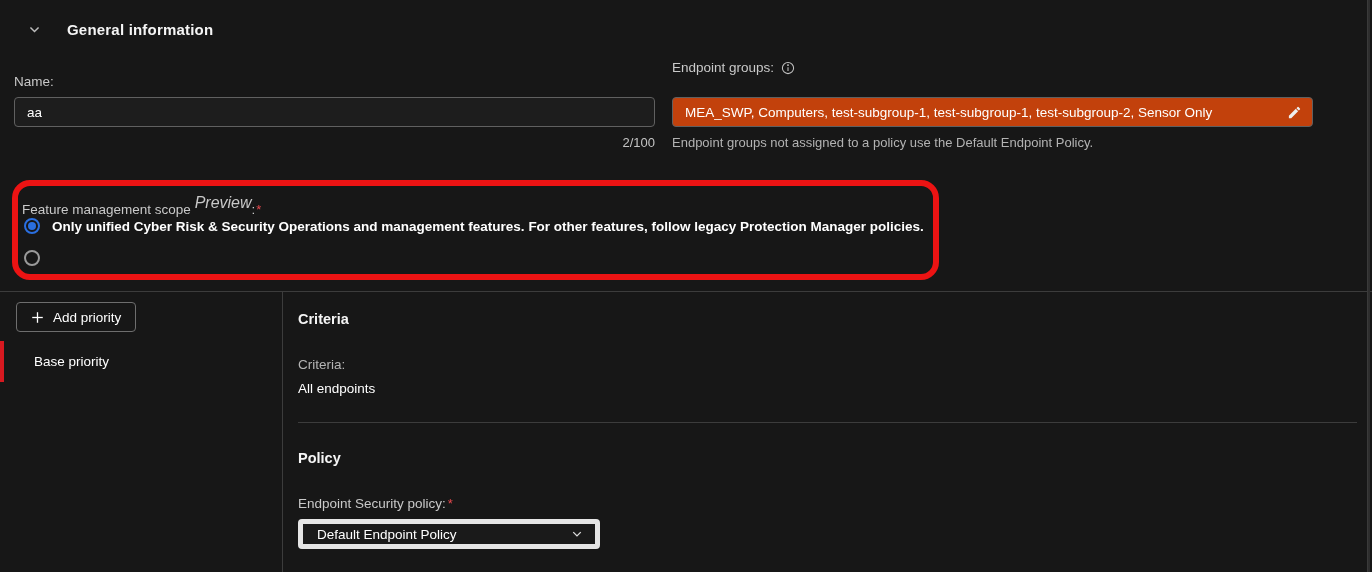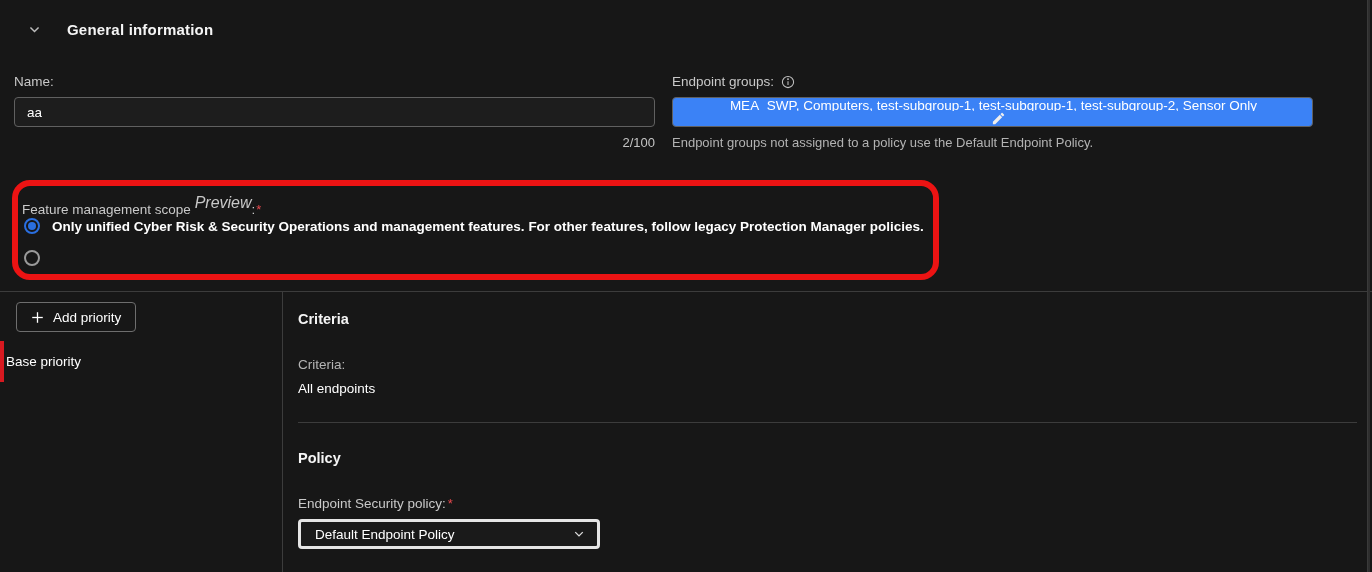--- a/index.html
+++ b/index.html
@@ -24,22 +24,22 @@
   .info-icon { width:14px; height:14px; color:#c2c2c2; display:inline-flex; }
 
   
   .text-input {
     width:641px; height:30px; background:#1d1d1d; border:1px solid #606060;
     border-radius:4px; color:#ffffff; font-size:13.5px; padding:0 12px;
     font-family:inherit; outline:none;
   }
   .counter { width:641px; text-align:right; font-size:13px; color:#c4c4c4; }
   .eg-field {
-    width:641px; height:30px; background:#3b82f6; border:1px solid #606060;
-    border-radius:4px; display:flex; align-items:center; padding:0 10px 0 12px;flex-direction:column;
+    width:641px; height:30px; background:#c2410c; border:1px solid #606060;
+    border-radius:4px; display:flex; align-items:center; padding:0 10px 0 12px;
   }
   .eg-text { flex:1; font-size:13.5px; color:#ffffff; white-space:nowrap; overflow:hidden; }
   .pencil-icon { width:15px; height:15px; color:#eeeeee; display:inline-flex; margin-left:10px; cursor:pointer; }
   .helper-text { font-size:13px; color:#b3b3b3; }
 
   
   .annotation-rect {
     left:12px; top:180px; width:927px; height:100px;
     border:6px solid #ec1313; border-radius:18px; pointer-events:none; z-index:5;
   }
@@ -63,32 +63,32 @@
   
   .add-btn {
     left:16px; top:302px; height:30px; padding:0 14px;
     background:transparent; border:1px solid #6e6e6e; border-radius:4px;
     color:#ffffff; font-size:13.5px; font-family:inherit;
     display:flex; align-items:center; gap:9px; cursor:pointer;
   }
   .plus-icon { width:13px; height:13px; color:#ffffff; display:inline-flex; }
   .priority-item {
     left:0; top:341px; width:282px; height:41px;
-    display:flex; align-items:center; padding-left:2px;
+    display:flex; align-items:center; padding-left:30px;
     border-left:4px solid #d71920; cursor:pointer;
   }
   .priority-item-label { font-size:13.5px; color:#ffffff; }
 
   
   .panel-heading { font-size:14.5px; font-weight:bold; color:#f5f5f5; }
   .kv-label { font-size:13.5px; color:#b5b5b5; }
   .kv-value { font-size:13.5px; color:#ffffff; }
   .dropdown {
     left:298px; top:519px; width:302px; height:30px;
-    border:3px solid #e5e5e5; border-radius:4px; background:#1a1a1a;
+    border:5px solid #e5e5e5; border-radius:4px; background:#1a1a1a;
     display:flex; align-items:center; justify-content:space-between;
     padding:0 12px 0 14px; cursor:pointer;
   }
   .dropdown-value { font-size:13.5px; color:#ffffff; }
   .dd-chev { width:12px; height:12px; color:#dcdcdc; display:inline-flex; }
 </style>
 </head>
 <body>
 
 <div class="abs section-header">
@@ -100,21 +100,21 @@
   <span class="section-title">General information</span>
 </div>
 
 <div class="abs field-label" style="left:14px; top:74px;flex-direction:column;">
   <span>Name:</span>
     <span class="req" style="margin-left:-5px;">*</span>
 </div>
 <input class="abs text-input" style="left: 14px; top: 97px;" value="aa">
 <div class="abs counter" style="left:14px; top:135px;">2/100</div>
 
-<div class="abs field-label" style="left:672px; top:74px;">
+<div class="abs field-label" style="left:672px; top:60px;">
   <span>Endpoint groups:</span>
   <span class="info-icon">
     <svg viewBox="0 0 16 16" fill="none" stroke="currentColor" stroke-width="1.2">
         <circle cx="8" cy="8" r="6.4"></circle>
         <line x1="8" y1="7" x2="8" y2="11.3"></line>
         <circle cx="8" cy="4.7" r="0.5" fill="currentColor"></circle>
       </svg>
   </span>
 </div>
 <div class="abs eg-field" style="left:672px; top:97px;">

